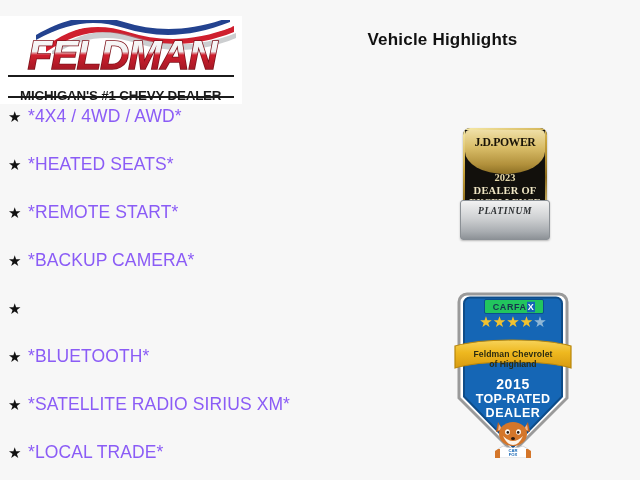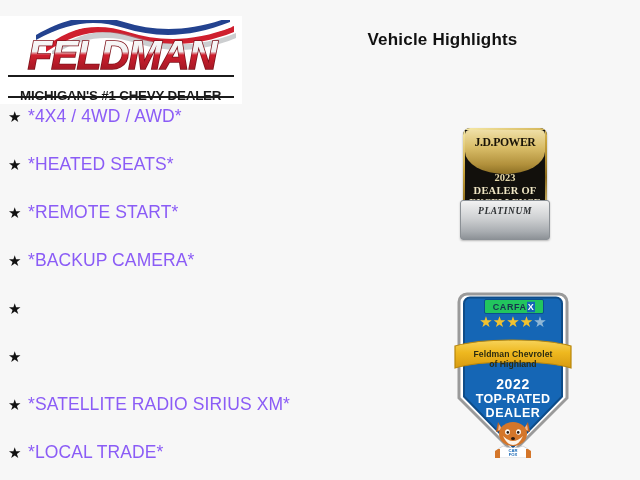--- a/index.html
+++ b/index.html
@@ -397,20 +397,21 @@
   </li>
   <li>
     <span class="bullet-star">★</span>
     <span class="feature-text">*BACKUP CAMERA*</span>
   </li>
   <li>
     <span class="bullet-star">★</span>
   </li>
   <li>
     <span class="bullet-star">★</span>
+    <span class="feature-text">*BLUETOOTH*</span>
   </li>
   <li>
     <span class="bullet-star">★</span>
     <span class="feature-text">*SATELLITE RADIO SIRIUS XM*</span>
   </li>
   <li>
     <span class="bullet-star">★</span>
     <span class="feature-text">*LOCAL TRADE*</span>
   </li>
 </ul>
@@ -449,21 +450,21 @@
       <span>CARFA</span>
         <span class="cf-brand-x">X</span>
     </div>
 
     <div class="cf-stars">
       <span class="s-gold">★</span><span class="s-gold">★</span><span class="s-gold">★</span><span class="s-gold">★</span><span class="s-pale">★</span>
     </div>
 
     <div class="cf-label cf-ribbon-text1">Feldman Chevrolet</div>
     <div class="cf-label cf-ribbon-text2">of Highland</div>
-    <div class="cf-label cf-year">2022</div>
+    <div class="cf-label cf-year">2015</div>
     <div class="cf-label cf-dealer">DEALER</div>
     <div class="cf-label cf-top">TOP-RATED</div>
 
     <svg class="cf-fox" viewBox="0 0 48 40">
       <path d="M9 4 L7 14 L14 12 Z" fill="#c4651f"></path>
       <path d="M39 4 L41 14 L34 12 Z" fill="#c4651f"></path>
       <path d="M10 6.5 L9 12.5 L13.5 11.4 Z" fill="#f0b48a"></path>
       <path d="M38 6.5 L39 12.5 L34.5 11.4 Z" fill="#f0b48a"></path>
       <ellipse cx="24" cy="16" rx="14" ry="12" fill="#d4762a"></ellipse>
       <path d="M14 18 q10 10 20 0 q-4 9 -10 9 q-6 0 -10 -9 z" fill="#fbf4ea"></path>

